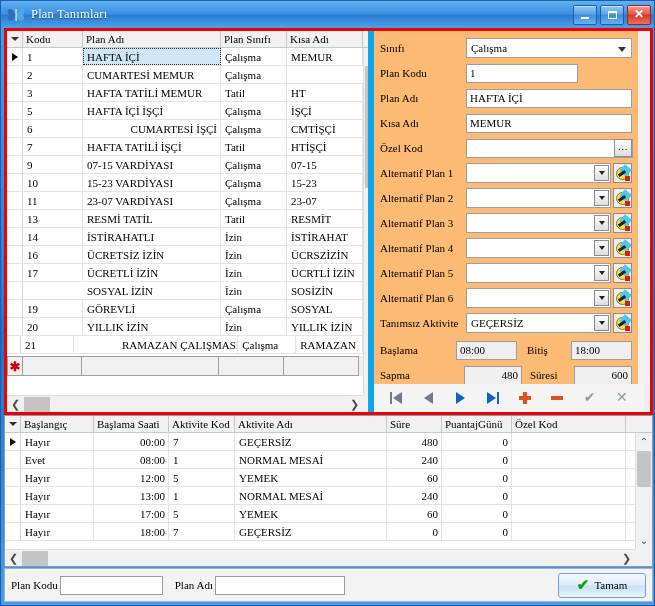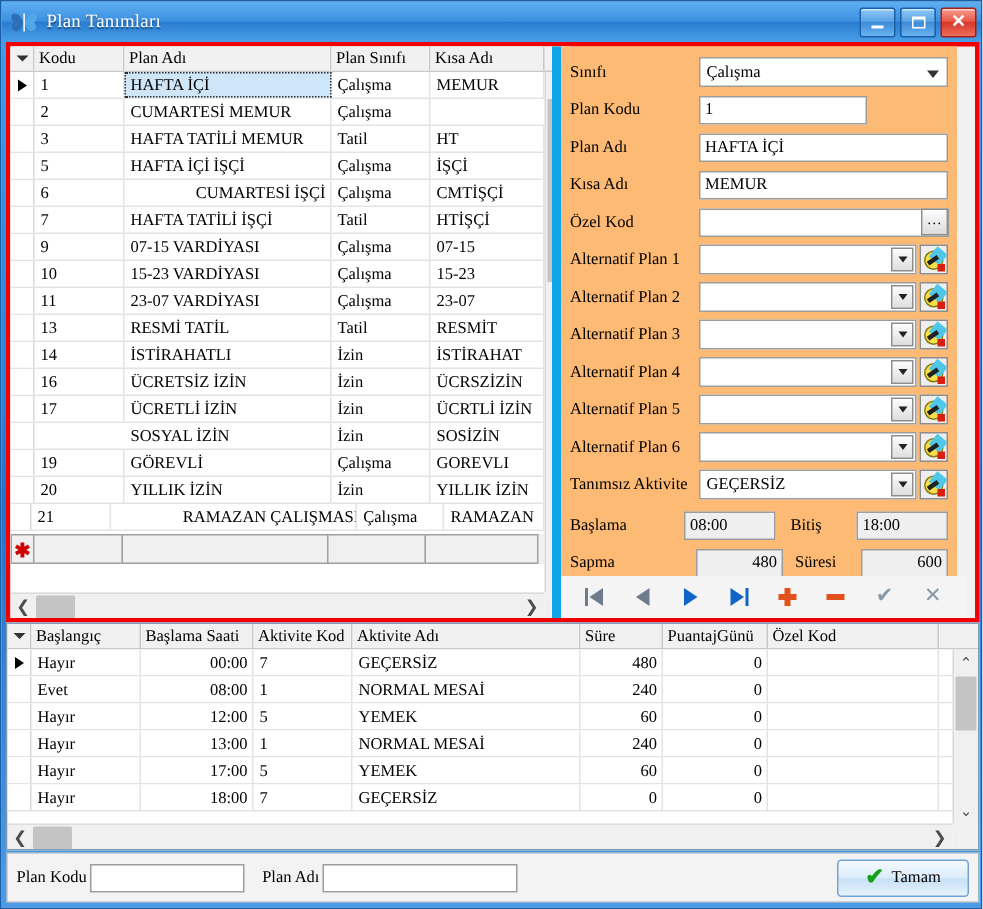--- a/index.html
+++ b/index.html
@@ -633,21 +633,21 @@
             <div class="gr-cell" style="width: 60px; margin-top: 42px;">18</div>
             <div class="gr-cell" style="width: 138px;">SOSYAL İZİN</div>
             <div class="gr-cell" style="width: 66px;">İzin</div>
             <div class="gr-cell" style="width: 76px;">SOSİZİN</div>
           </div>
           <div class="grid-row">
             <div class="gr-ind"></div>
             <div class="gr-cell" style="width: 60px;">19</div>
             <div class="gr-cell" style="width: 138px;">GÖREVLİ</div>
             <div class="gr-cell" style="width: 66px;">Çalışma</div>
-            <div class="gr-cell" style="width: 76px;">GOREVLI</div>
+            <div class="gr-cell" style="width: 76px;">SOSYAL</div>
           </div>
           <div class="grid-row">
             <div class="gr-ind"></div>
             <div class="gr-cell" style="width: 60px;">20</div>
             <div class="gr-cell" style="width: 138px;">YILLIK İZİN</div>
             <div class="gr-cell" style="width: 66px;">İzin</div>
             <div class="gr-cell" style="width: 76px;">YILLIK İZİN</div>
           </div>
           <div class="grid-row">
             <div class="gr-ind"></div>

